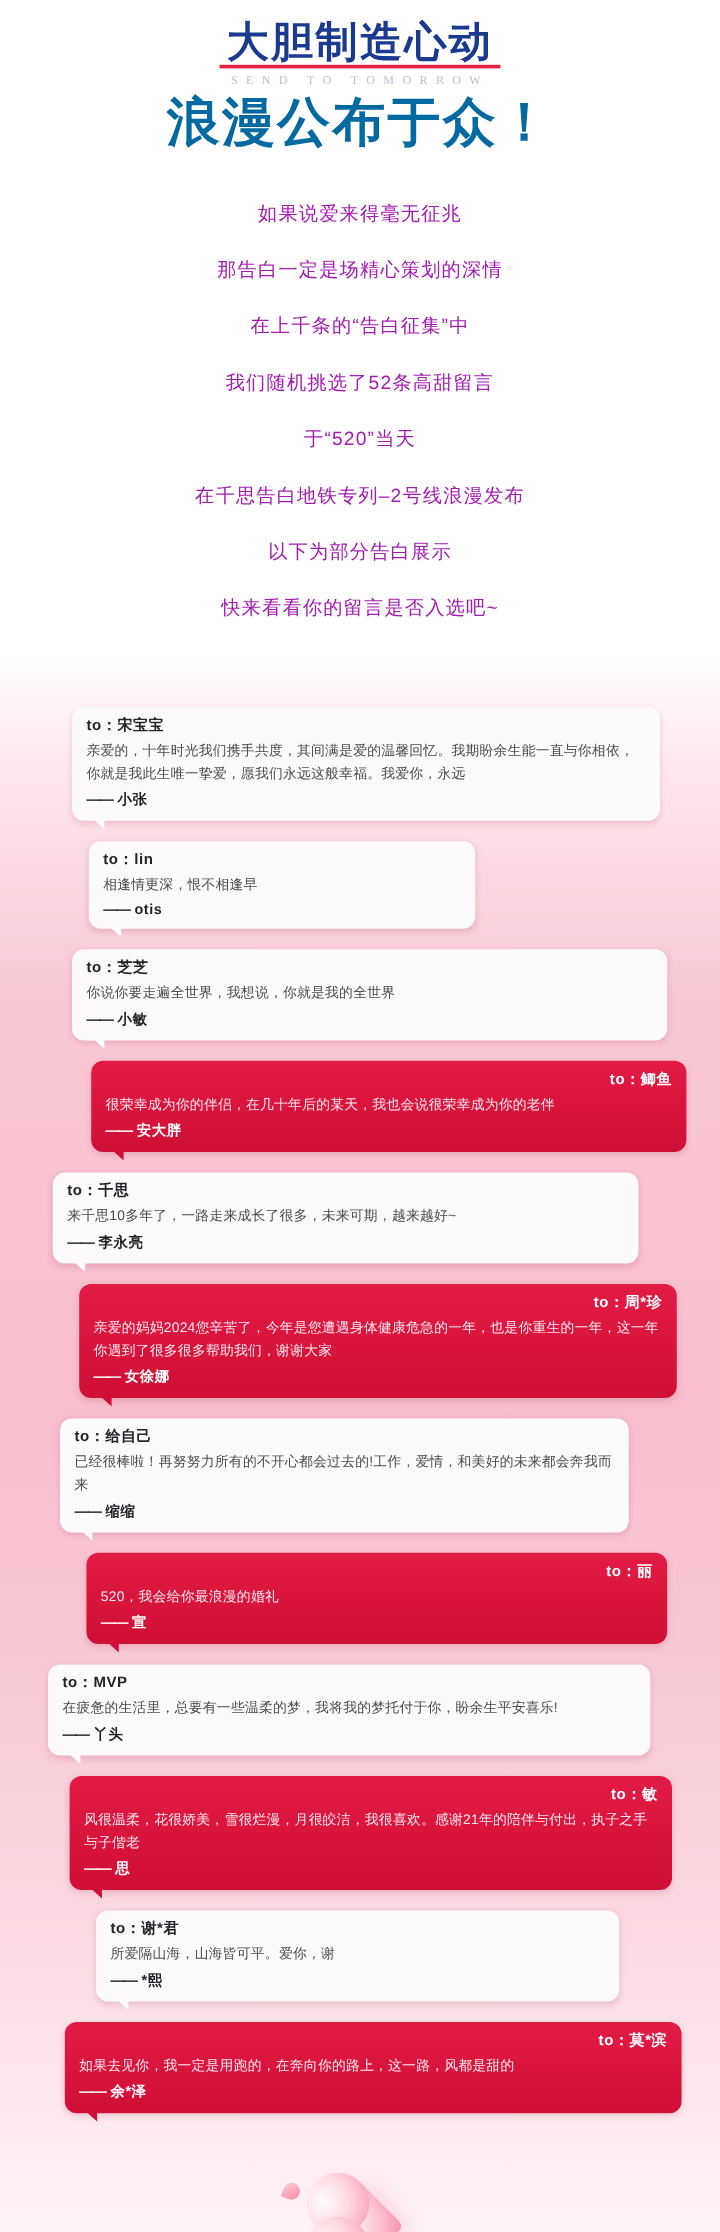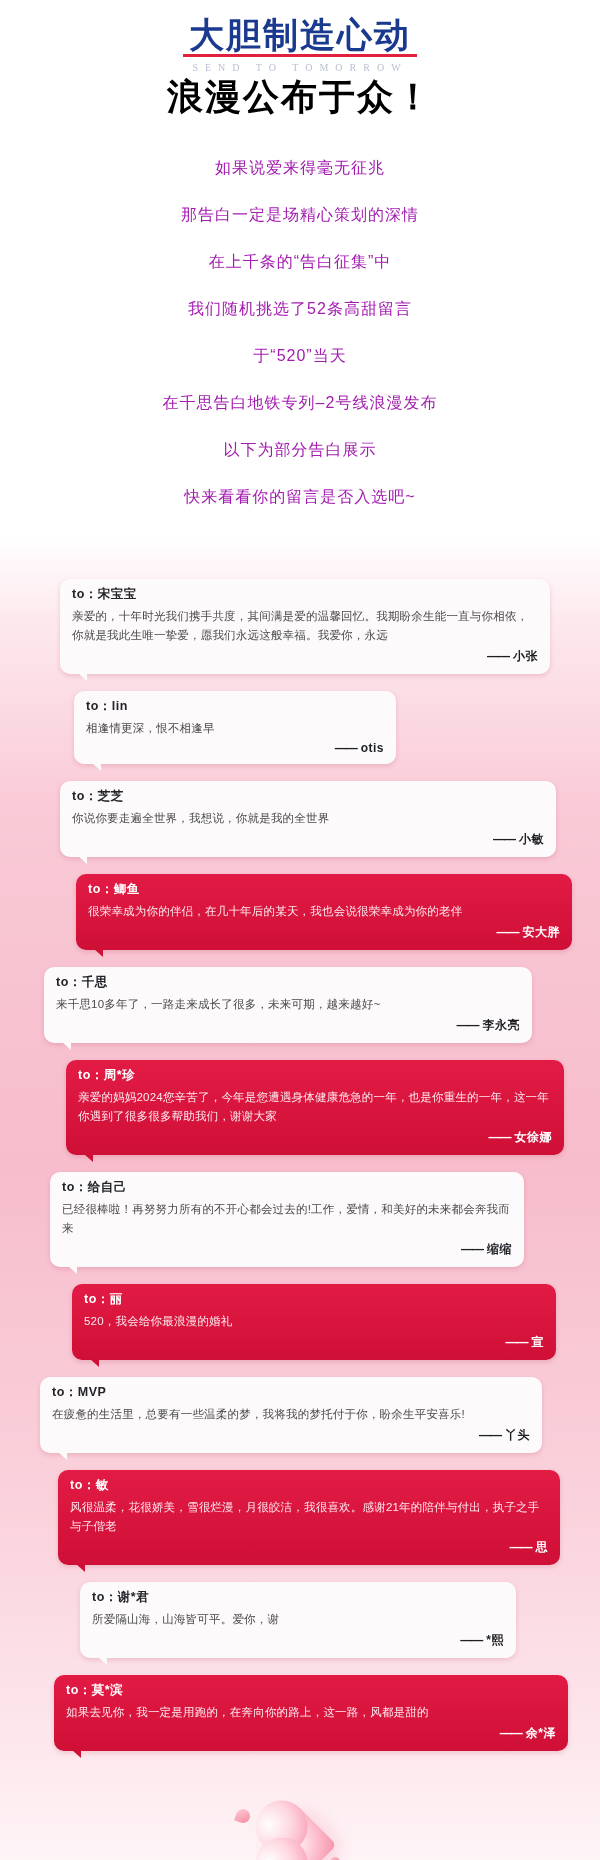--- a/index.html
+++ b/index.html
@@ -42,24 +42,24 @@
     background: #e0203c;
   }
   .title-sub {
     font-size: 10px;
     letter-spacing: 7px;
     color: #b9c0cf;
     margin-top: 3px;
     font-family: "Liberation Serif", serif;
   }
   .title-line2 {
-    font-size: 36px;
+    font-size: 44px;
     font-weight: bold;
     letter-spacing: 2px;
-    color: #000000;
+    color: #0369a1;
     font-family: "Liberation Serif", serif;
     margin-top: 0px;
     text-shadow: 1px 1px 0 #fff;
   }
 
   
   .intro {
     margin-top: 36px;
     text-align: center;
   }
@@ -110,37 +110,37 @@
     color: #22242a;
   }
   
   .bubble.dark {
     background: #d8143c;
     background: linear-gradient(180deg, #e21b45 0%, #cf0f36 100%);
     color: #ffe9ef;
   }
   .bubble.dark .to {
     color: #ffffff;
+    text-align: right;
   }
 
   .to {
     font-size: 12.5px;
     font-weight: bold;
     margin-bottom: 4px;
     letter-spacing: .5px;
   }
   .msg {
     font-size: 11.5px;
     line-height: 1.65;
     letter-spacing: .2px;
   }
   .signature {
     font-size: 12px;
     font-weight: bold;
-    text-align: right;
     margin-top: 3px;
     letter-spacing: .5px;
   }
   .bubble.light .signature { color: #1d1f24; }
   .bubble.dark  .signature { color: #ffffff; }
   .signature .dash {
     display: inline-block;
     margin-right: 4px;
     letter-spacing: -1px;
   }

